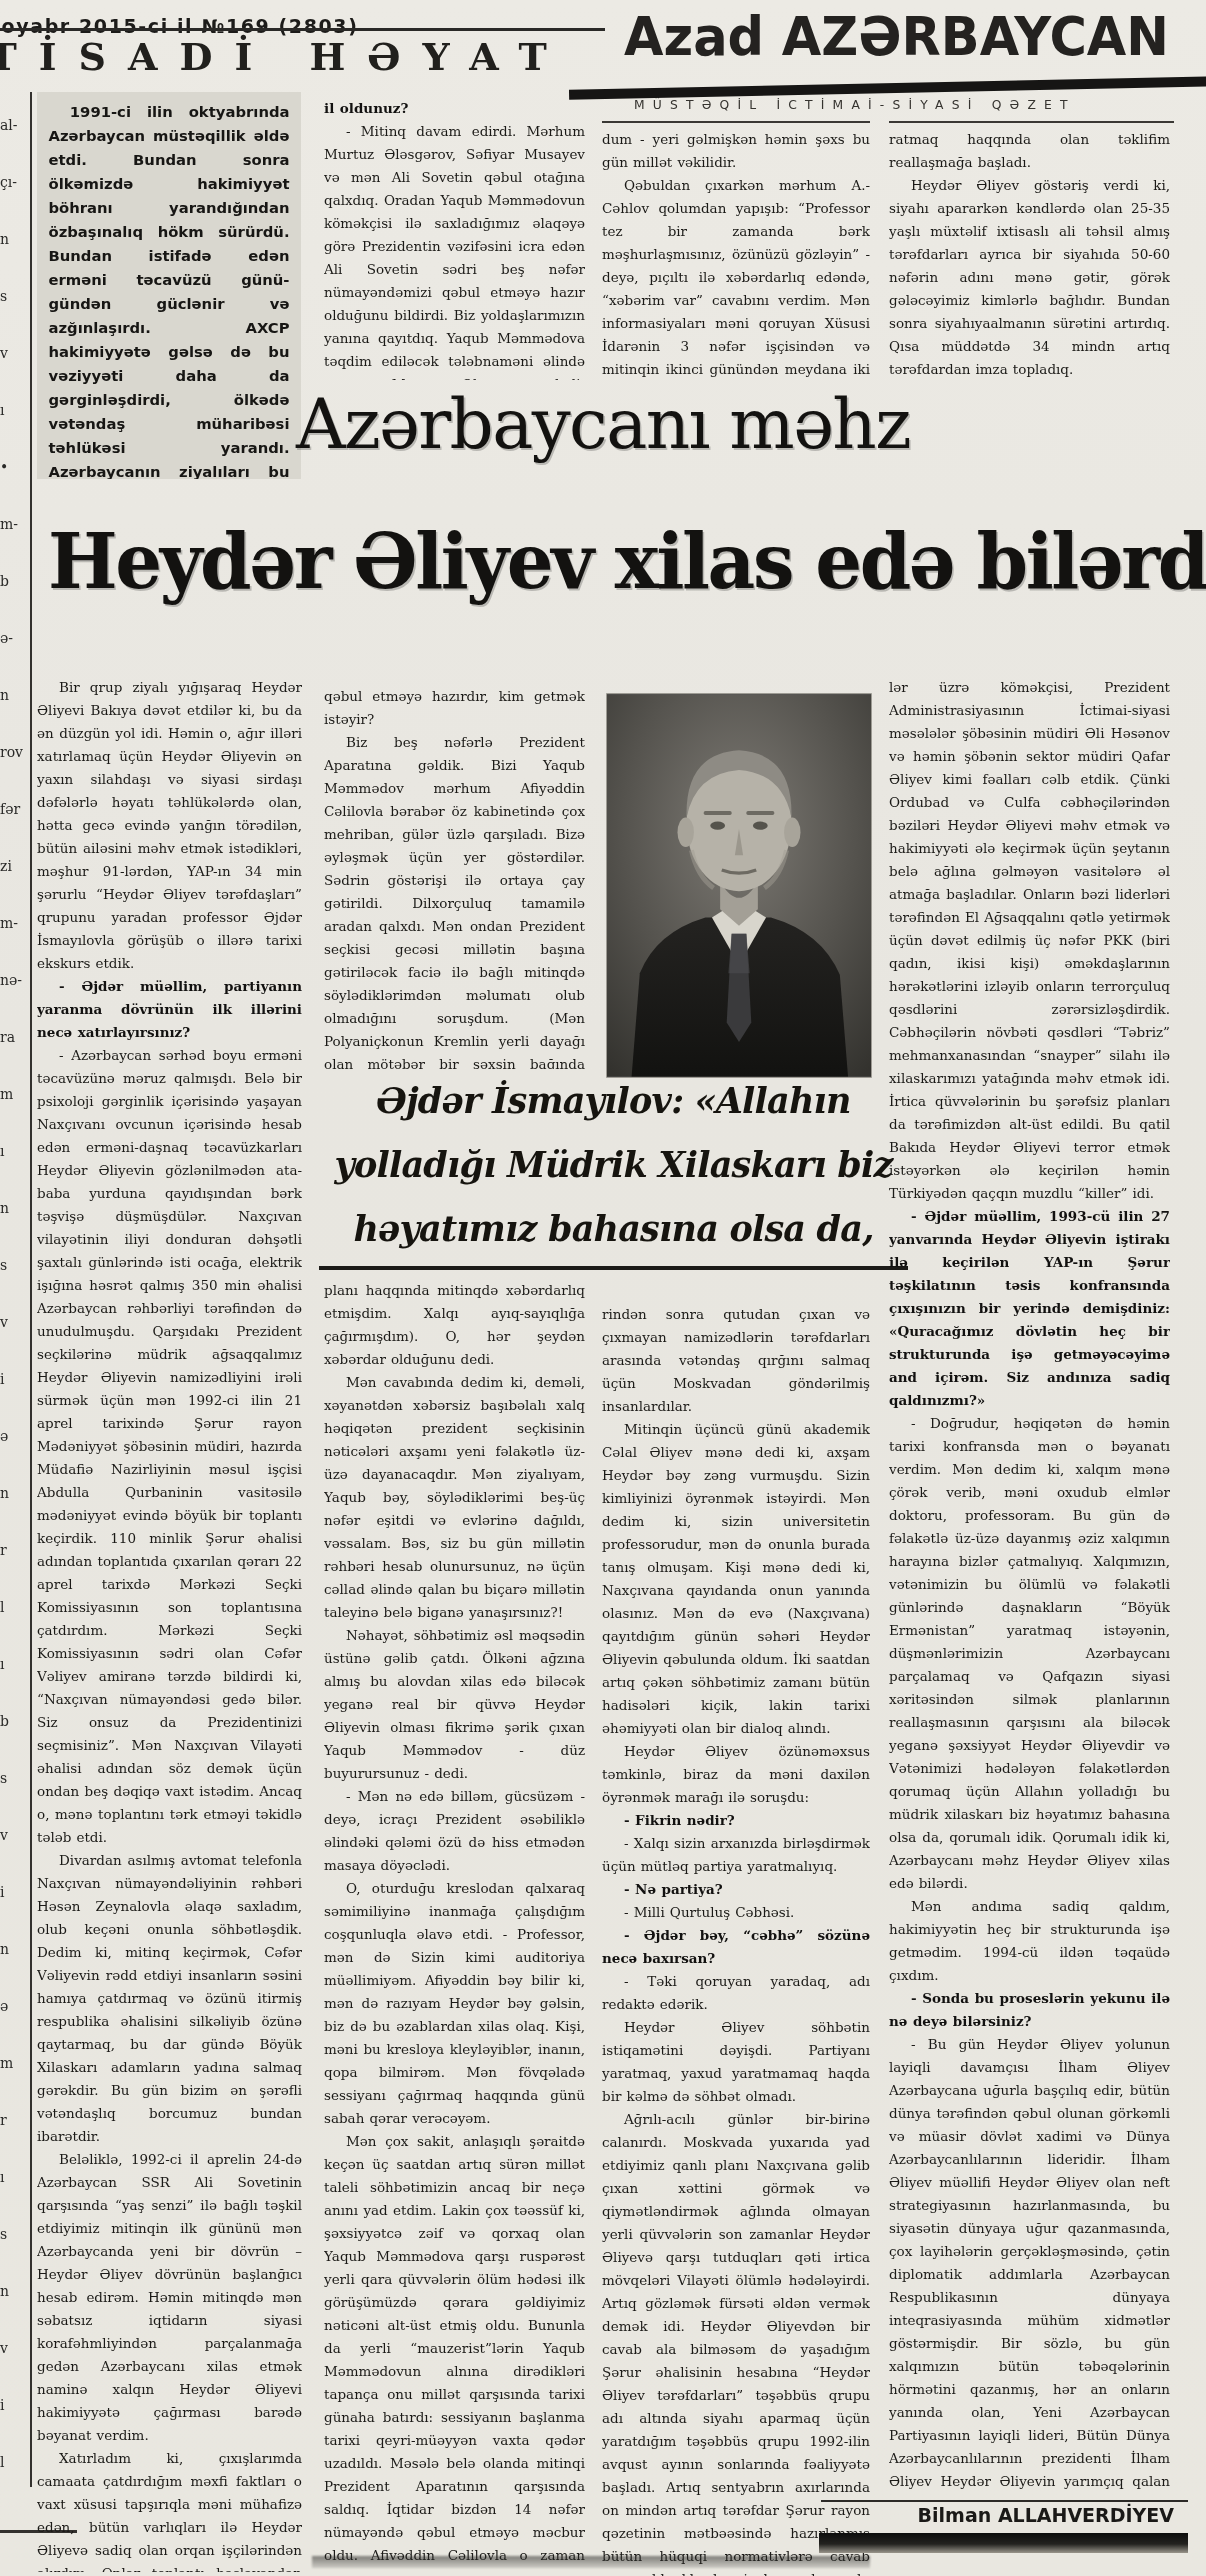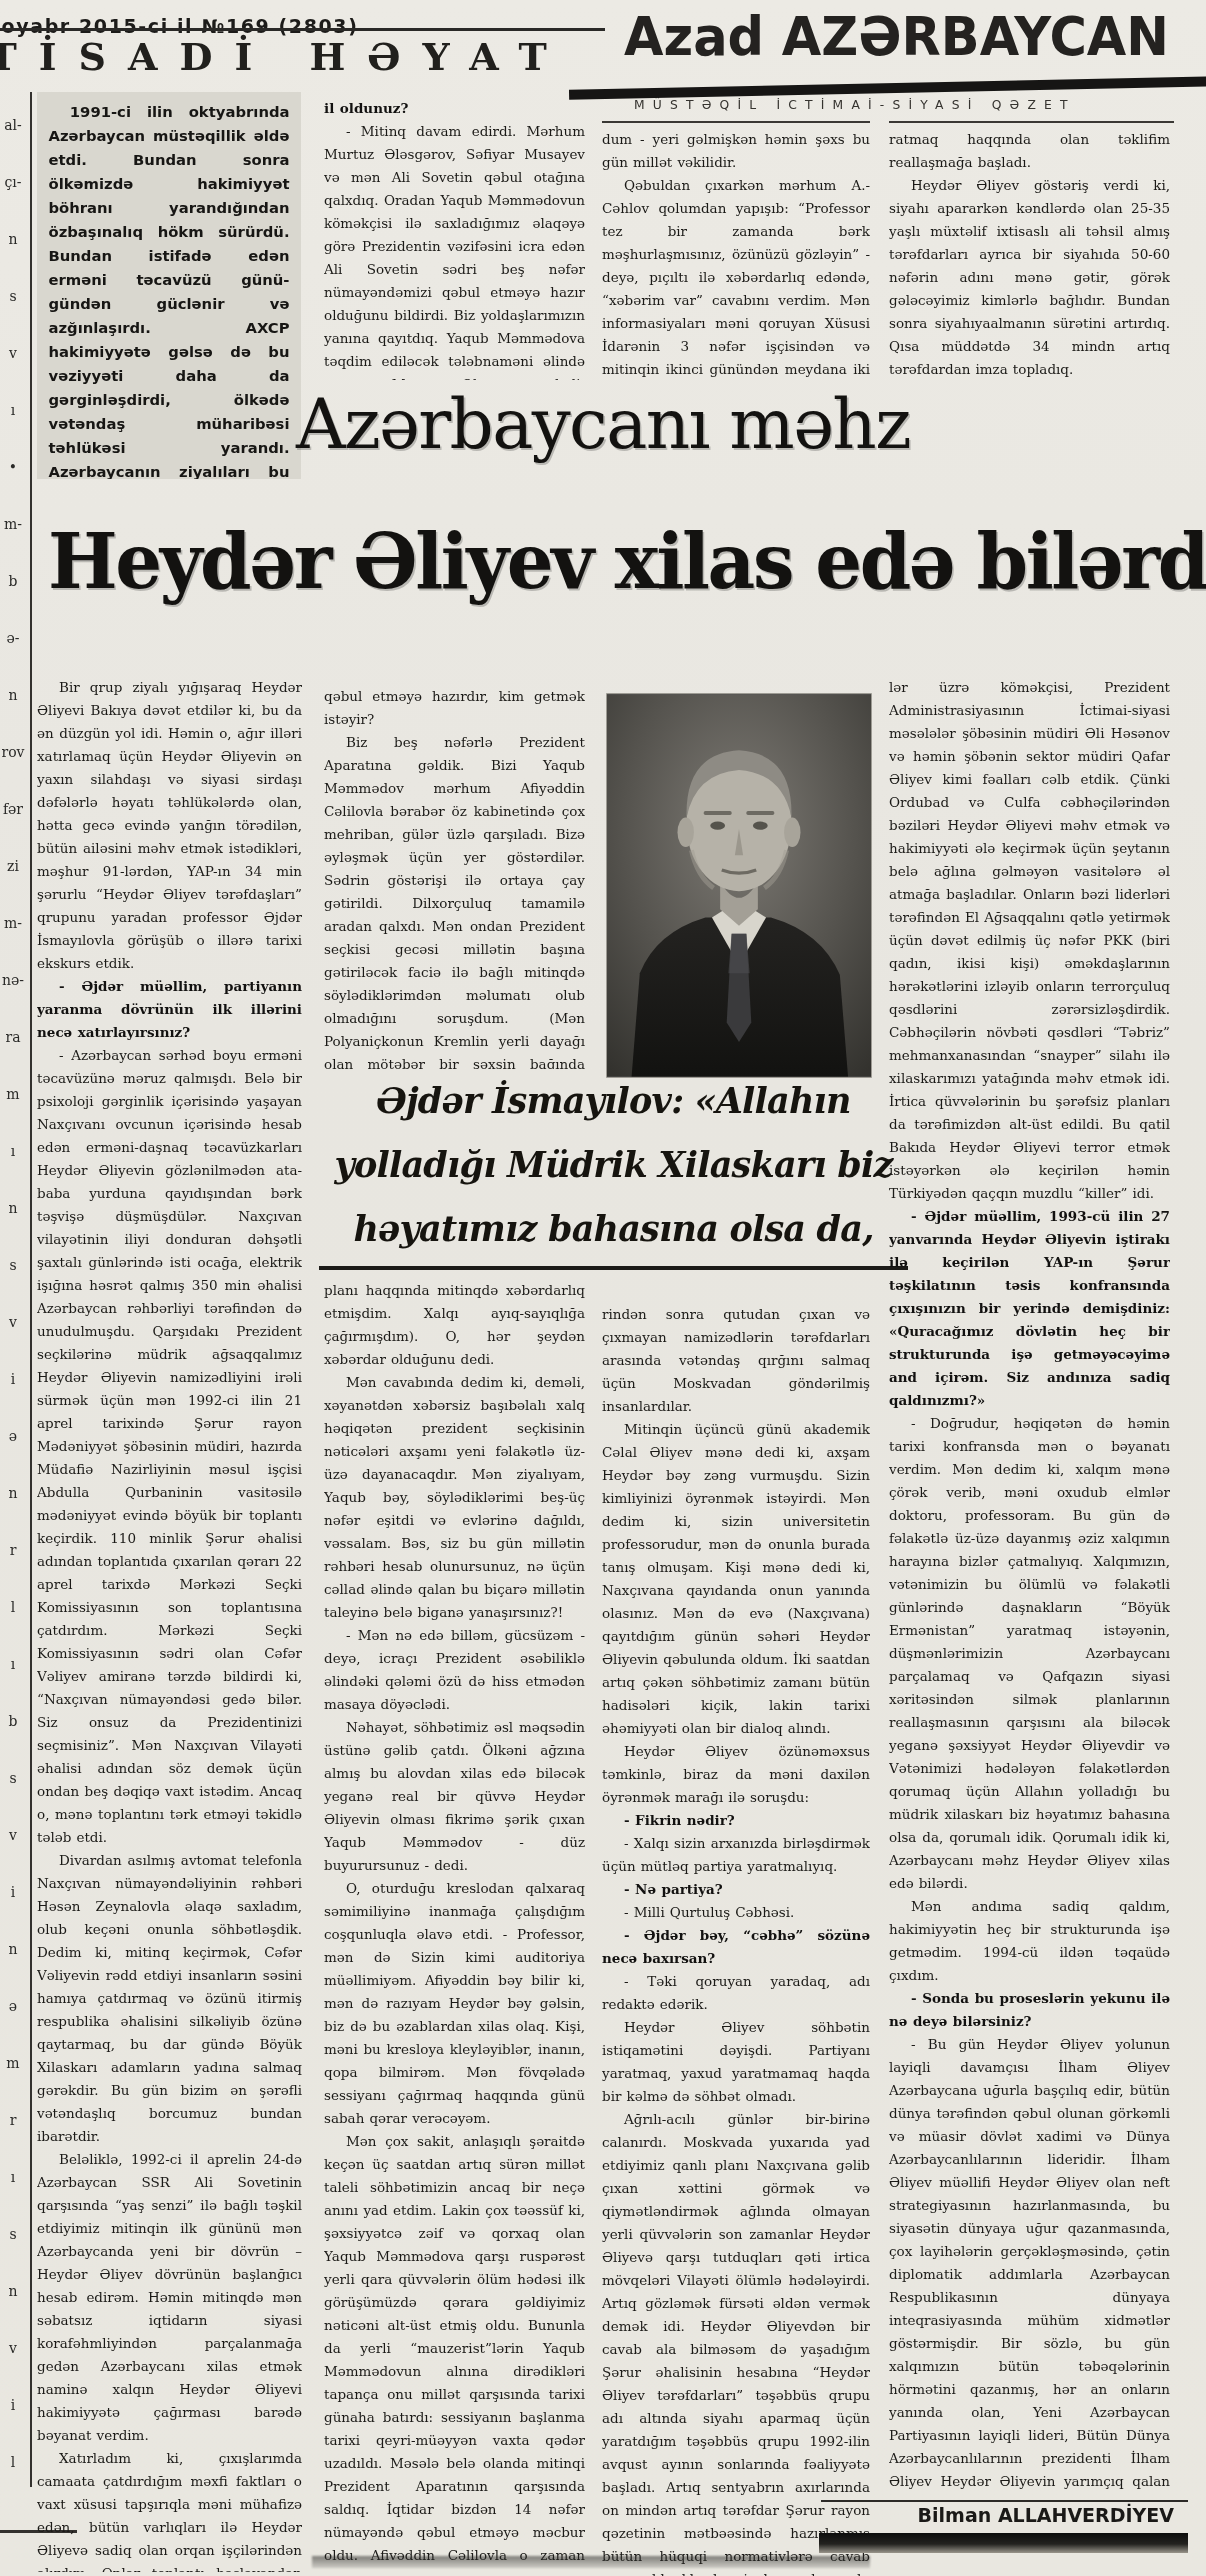--- a/index.html
+++ b/index.html
@@ -20,21 +20,21 @@
   #masthead{left:624px;top:6.6px;width:575px;font-family:"DejaVu Sans","Liberation Sans",sans-serif;
     font-weight:bold;font-size:51px;letter-spacing:0px;color:#242220;white-space:nowrap;
     transform:scaleY(1.05);}
   #masthead-sub{left:634px;top:66px;width:493px;font-family:"DejaVu Sans","Liberation Sans",sans-serif;
     font-size:12.3px;letter-spacing:8.2px;color:#35332f;white-space:nowrap;margin-top:32px;}
   #masthead-bar{left:569px;top:83px;width:649px;height:9.9px;background:#161514;transform:rotate(-1.2deg);}
   .col-toprule{height:1.6px;background:#3a3834;}
   
   #left-rule{left:29.6px;top:92px;width:2.5px;height:2395px;background:#33312e;}
   #left-rule-foot{left:0px;top:2530px;width:77px;height:2.5px;background:#33312e;}
-  #edge-fragments{left:0;top:97px;width:26px;height:2430px;text-align:center;
+  #edge-fragments{left:0;top:97px;width:26px;height:2430px;text-align:left;
     font-size:14px;line-height:57px;color:#2a2a28;white-space:pre-line;overflow:hidden;}
   
   #intro-box{left:37px;top:92px;width:241px;height:371px;background:#d9d7cf;
     padding:8.2px 11.5px;font-family:"DejaVu Sans","Liberation Sans",sans-serif;
     font-weight:bold;font-size:14.8px;line-height:24px;text-align:justify;overflow:hidden;}
   #intro-box p{margin:0;text-indent:21.3px;}
   
   .tcol{font-size:13.5px;line-height:23px;text-align:justify;overflow:hidden;
     color:#1b1a17;word-spacing:0.8px;}
   .tcol p{margin:0;text-indent:22px;}
@@ -213,22 +213,22 @@
       <path d="M219 190 Q212 222 192 236" stroke="#a19d93" stroke-width="6" fill="none" opacity="0.5"></path>
     </svg>
   </div>
 
   <div class="abs" id="pull-quote">Əjdər İsmayılov: «Allahın yolladığı Müdrik Xilaskarı biz həyatımız bahasına olsa da, qorumalıydıq»</div>
   <div class="abs" id="quote-rule"></div>
 
   <div class="abs tcol" id="col2-main-b">
       <p class="ni">planı haqqında mitinqdə xəbərdarlıq etmişdim. Xalqı ayıq-sayıqlığa çağırmışdım). O, hər şeydən xəbərdar olduğunu dedi.</p>
       <p class="">Mən cavabında dedim ki, deməli, xəyanətdən xəbərsiz başıbəlalı xalq həqiqətən prezident seçkisinin nəticələri axşamı yeni fəlakətlə üz-üzə dayanacaqdır. Mən ziyalıyam, Yaqub bəy, söylədiklərimi beş-üç nəfər eşitdi və evlərinə dağıldı, vəssalam. Bəs, siz bu gün millətin rəhbəri hesab olunursunuz, nə üçün cəllad əlində qalan bu biçarə millətin taleyinə belə biganə yanaşırsınız?!</p>
+      <p class="">Nəhayət, söhbətimiz əsl məqsədin üstünə gəlib çatdı. Ölkəni ağzına almış bu alovdan xilas edə biləcək yeganə real bir qüvvə Heydər Əliyevin olması fikrimə şərik çıxan Yaqub Məmmədov - düz buyurursunuz - dedi.</p>
       <p class="">- Mən nə edə billəm, gücsüzəm - deyə, icraçı Prezident əsəbiliklə əlindəki qələmi özü də hiss etmədən masaya döyəclədi.</p>
-      <p class="">Nəhayət, söhbətimiz əsl məqsədin üstünə gəlib çatdı. Ölkəni ağzına almış bu alovdan xilas edə biləcək yeganə real bir qüvvə Heydər Əliyevin olması fikrimə şərik çıxan Yaqub Məmmədov - düz buyurursunuz - dedi.</p>
       <p class="">O, oturduğu kreslodan qalxaraq səmimiliyinə inanmağa çalışdığım coşqunluqla əlavə etdi. - Professor, mən də Sizin kimi auditoriya müəllimiyəm. Afiyəddin bəy bilir ki, mən də razıyam Heydər bəy gəlsin, biz də bu əzablardan xilas olaq. Kişi, məni bu kresloya kleyləyiblər, inanın, qopa bilmirəm. Mən fövqəladə sessiyanı çağırmaq haqqında günü sabah qərar verəcəyəm.</p>
       <p class="">Mən çox sakit, anlaşıqlı şəraitdə keçən üç saatdan artıq sürən millət taleli söhbətimizin ancaq bir neçə anını yad etdim. Lakin çox təəssüf ki, şəxsiyyətcə zəif və qorxaq olan Yaqub Məmmədova qarşı ruspərəst yerli qara qüvvələrin ölüm hədəsi ilk görüşümüzdə qərara gəldiyimiz nəticəni alt-üst etmiş oldu. Bununla da yerli “mauzerist”lərin Yaqub Məmmədovun alnına dirədikləri tapança onu millət qarşısında tarixi günaha batırdı: sessiyanın başlanma tarixi qeyri-müəyyən vaxta qədər uzadıldı. Məsələ belə olanda mitinqi Prezident Aparatının qarşısında saldıq. İqtidar bizdən 14 nəfər nümayəndə qəbul etməyə məcbur oldu. Afiyəddin Cəlilovla o zaman Aparatda söz sahibi olan başqa birisi ilə görüşdük. Ali Sovetin yığıncaqlarında Heydər Əliyevə qarşı təhqiramiz kampaniyalar təşkil edən mənimlə üz-üzə El Ağsaqqalımıza açıq düşmən mövqedə dayanan həmin söz sahibi ilə əsl küçə savaşına çıxmağa məcbur ol-</p>
     </div>
   <div class="abs tcol" id="col3-main-b">
       <p class="ni">rindən sonra qutudan çıxan və çıxmayan namizədlərin tərəfdarları arasında vətəndaş qırğını salmaq üçün Moskvadan göndərilmiş insanlardılar.</p>
       <p class="">Mitinqin üçüncü günü akademik Cəlal Əliyev mənə dedi ki, axşam Heydər bəy zəng vurmuşdu. Sizin kimliyinizi öyrənmək istəyirdi. Mən dedim ki, sizin universitetin professorudur, mən də onunla burada tanış olmuşam. Kişi mənə dedi ki, Naxçıvana qayıdanda onun yanında olasınız. Mən də evə (Naxçıvana) qayıtdığım günün səhəri Heydər Əliyevin qəbulunda oldum. İki saatdan artıq çəkən söhbətimiz zamanı bütün hadisələri kiçik, lakin tarixi əhəmiyyəti olan bir dialoq alındı.</p>
       <p class="">Heydər Əliyev özünəməxsus təmkinlə, biraz da məni daxilən öyrənmək marağı ilə soruşdu:</p>
       <p class="bold ">- Fikrin nədir?</p>
       <p class="">- Xalqı sizin arxanızda birləşdirmək üçün mütləq partiya yaratmalıyıq.</p>
       <p class="bold ">- Nə partiya?</p>

